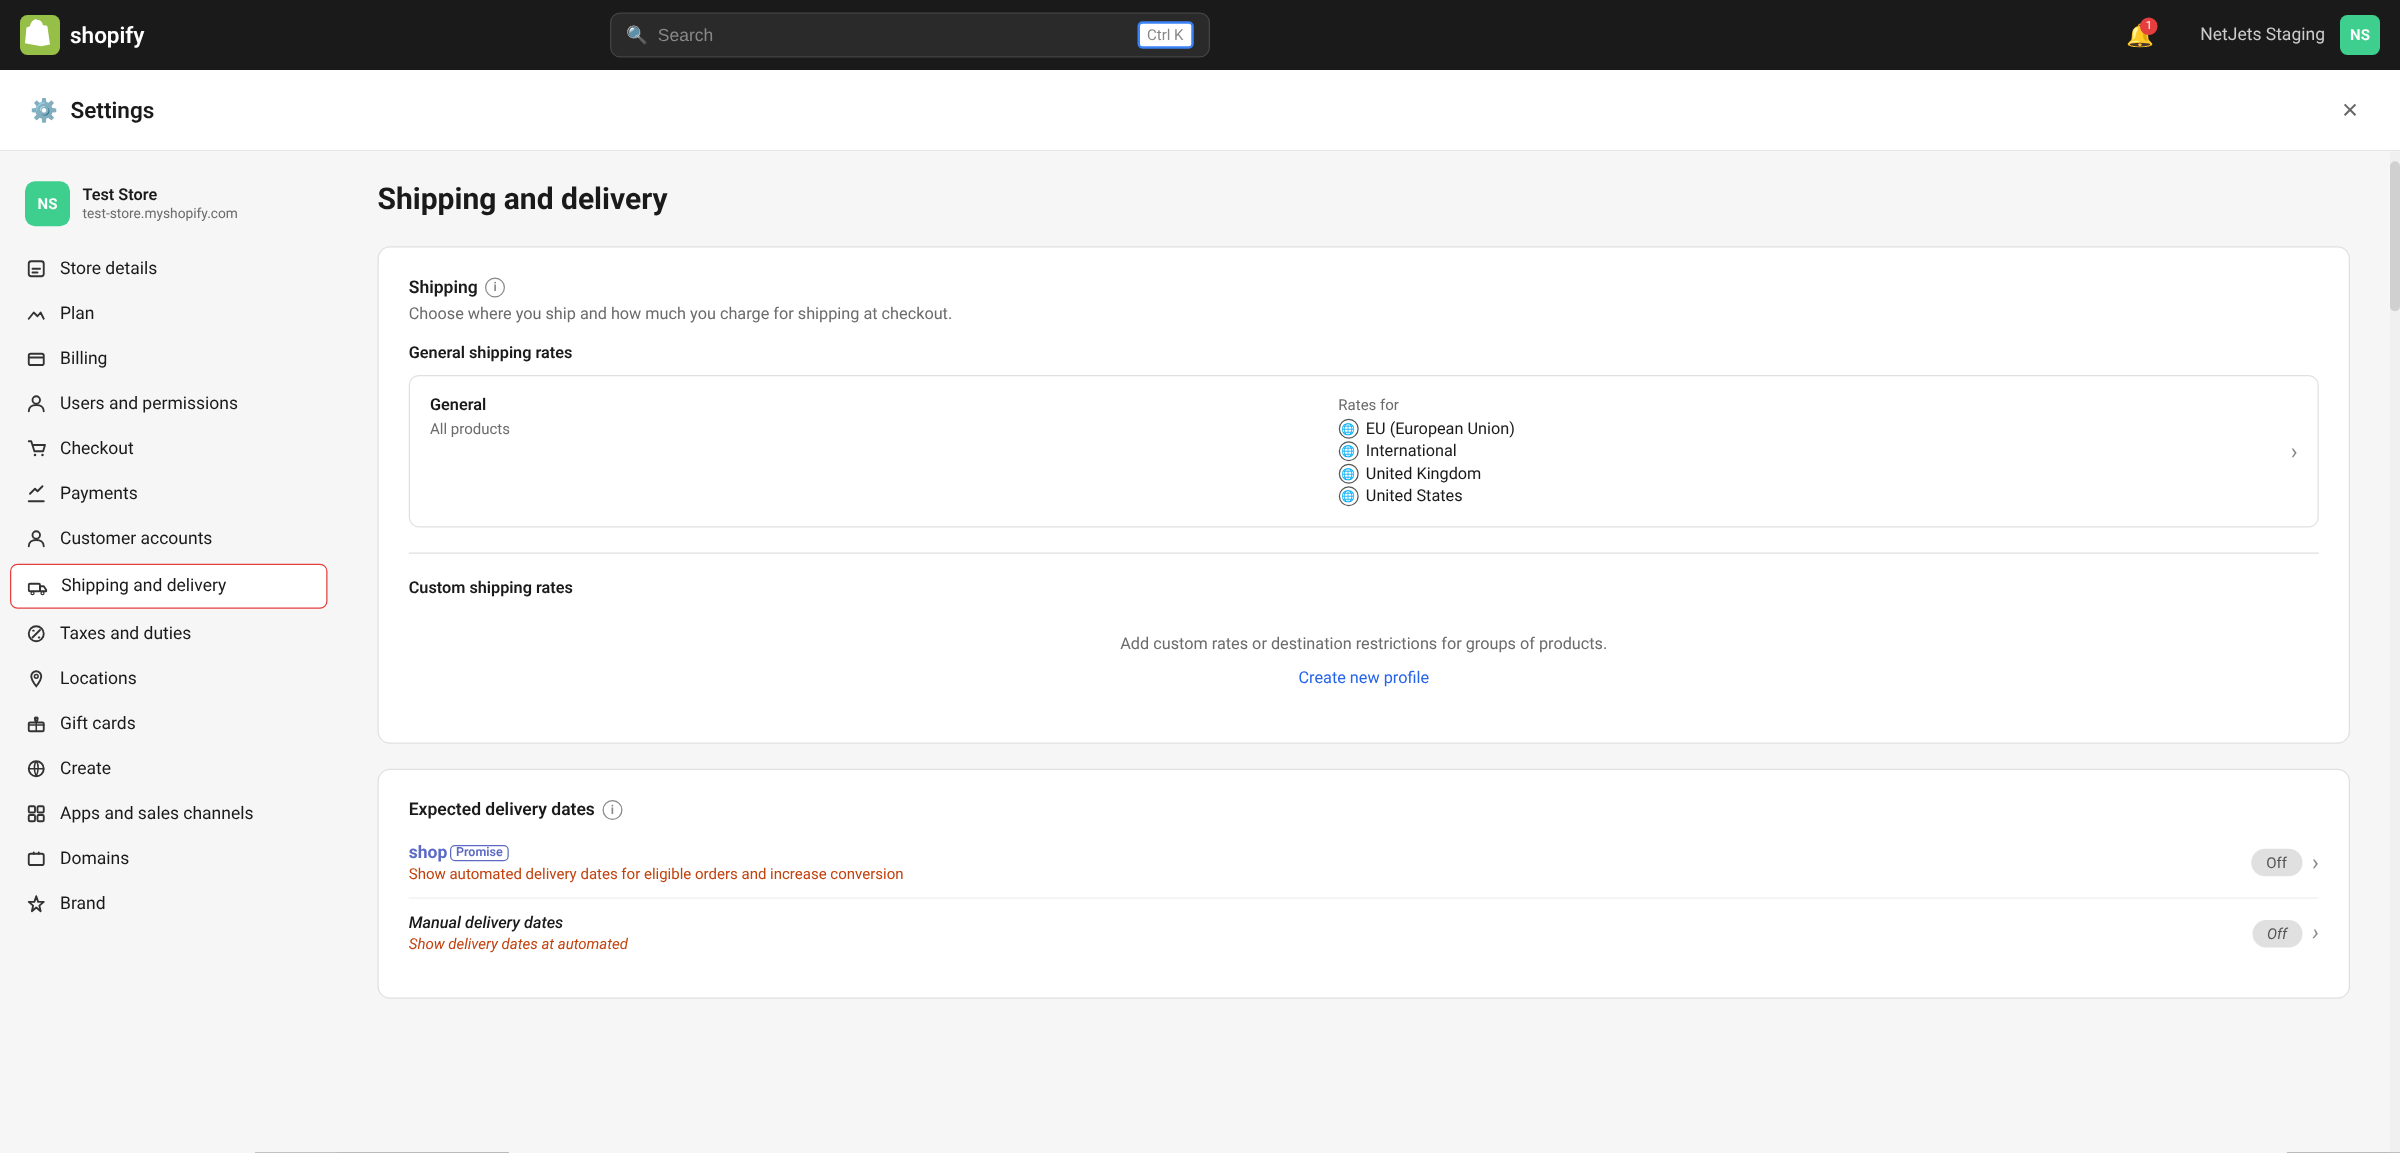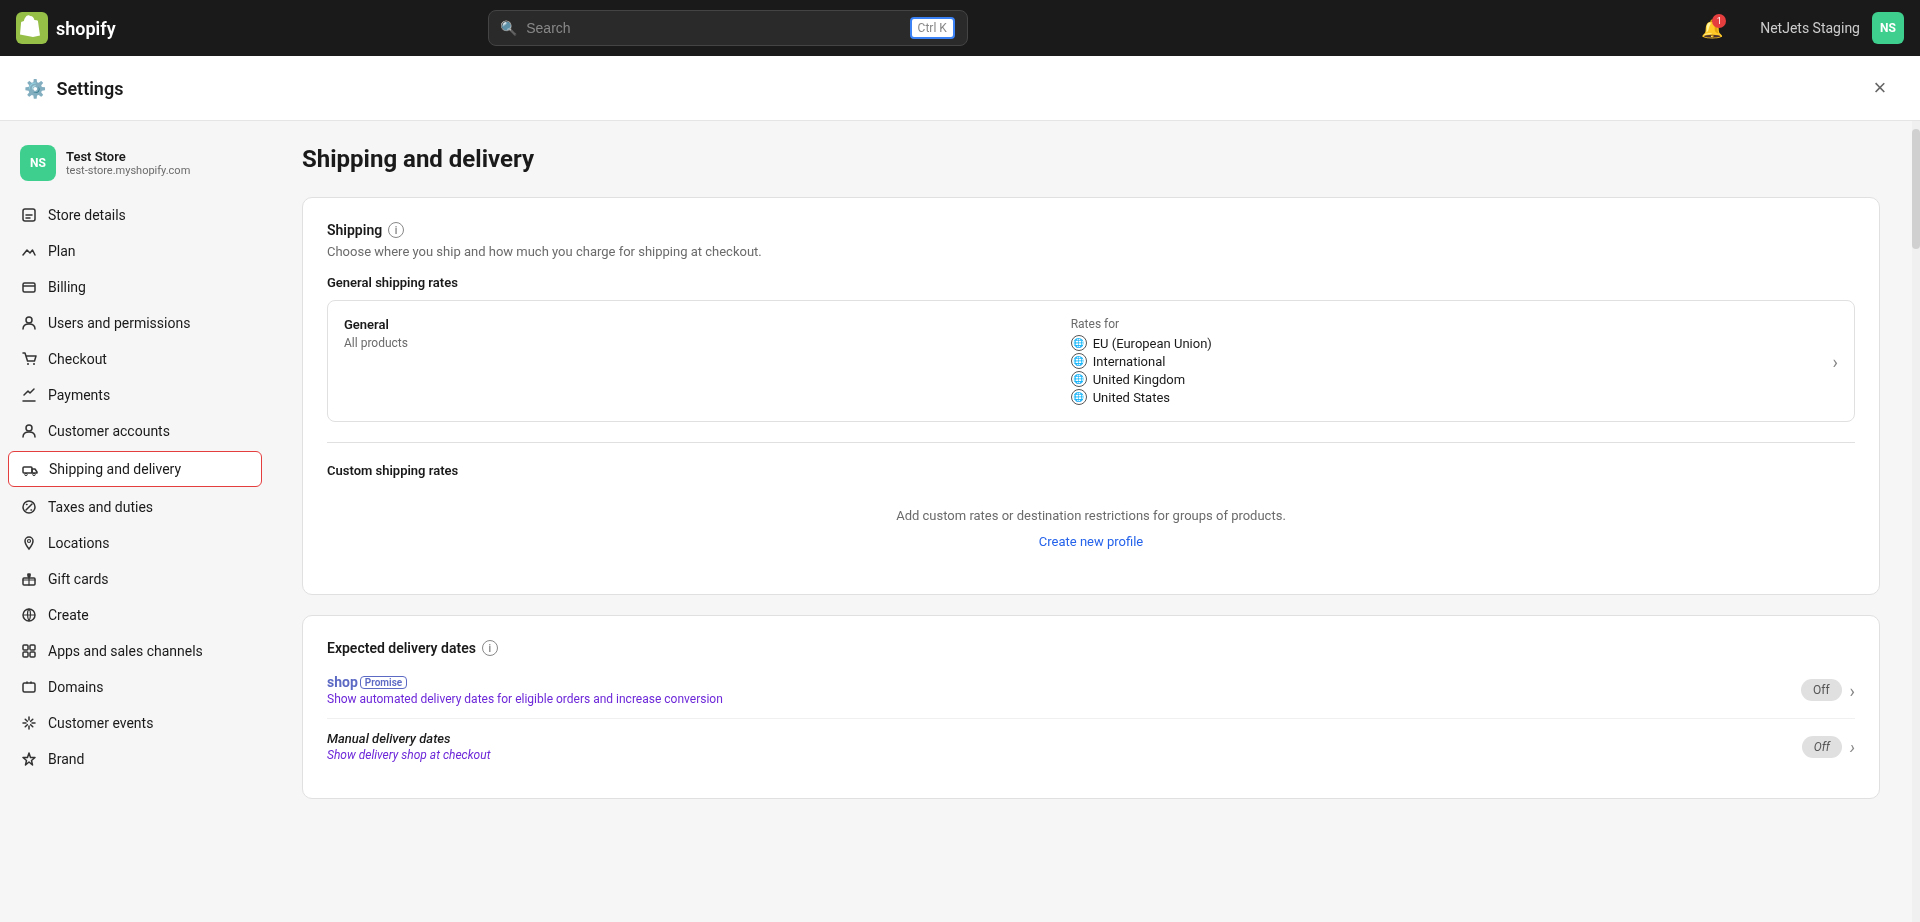--- a/index.html
+++ b/index.html
@@ -342,21 +342,21 @@
       color: #555;
     }
     .delivery-label {
       font-size: 13px;
       font-weight: 500;
       color: #1a1a1a;
       display: flex;
       align-items: center;
       gap: 6px;
     }
-    .delivery-sublabel { font-size: 12px; color: #6d28d9; }
+    .delivery-sublabel { font-size: 12px; color: #c2410c; }
 
     .shop-badge {
       display: inline-flex;
       align-items: center;
       gap: 0;
     }
     .shop-word {
       color: #5c6ac4;
       font-weight: 700;
       font-size: 14px;
@@ -563,28 +563,20 @@
       <div class="nav-item">
         <span class="nav-icon">
           <svg width="16" height="16" viewBox="0 0 16 16" fill="none">
               <rect x="2" y="4" width="12" height="9" rx="1.5" stroke="#333" stroke-width="1.5"></rect>
               <path d="M6 4V3M10 4V3" stroke="#333" stroke-width="1.5" stroke-linecap="round"></path>
             </svg>
         </span>
         <span>Domains</span>
       </div>
 
-      <div class="nav-item">
-        <span class="nav-icon">
-          <svg width="16" height="16" viewBox="0 0 16 16" fill="none">
-              <path d="M8 2v3M8 11v3M2 8h3M11 8h3M4.22 4.22l2.12 2.12M9.66 9.66l2.12 2.12M4.22 11.78l2.12-2.12M9.66 6.34l2.12-2.12" stroke="#333" stroke-width="1.5" stroke-linecap="round"></path>
-            </svg>
-        </span>
-        <span>Customer events</span>
-      </div>
 
       <div class="nav-item">
         <span class="nav-icon">
           <svg width="16" height="16" viewBox="0 0 16 16" fill="none">
               <path d="M8 2L9.5 6.5H14L10.5 9.5L11.5 14L8 11L4.5 14L5.5 9.5L2 6.5H6.5L8 2Z" stroke="#333" stroke-width="1.5" stroke-linejoin="round"></path>
             </svg>
         </span>
         <span>Brand</span>
       </div>
 
@@ -663,21 +655,21 @@
           </div>
           <div class="delivery-row-right">
             <span class="toggle-off">Off</span>
             <span class="chevron-right">›</span>
           </div>
         </div>
 
         <div class="delivery-row">
           <div class="delivery-row-left">
             <span class="delivery-label">Manual delivery dates</span>
-            <span class="delivery-sublabel">Show delivery shop at checkout</span>
+            <span class="delivery-sublabel">Show delivery dates at automated</span>
           </div>
           <div class="delivery-row-right">
             <span class="toggle-off">Off</span>
             <span class="chevron-right">›</span>
           </div>
         </div>
 
       </div>
 
     </div>

